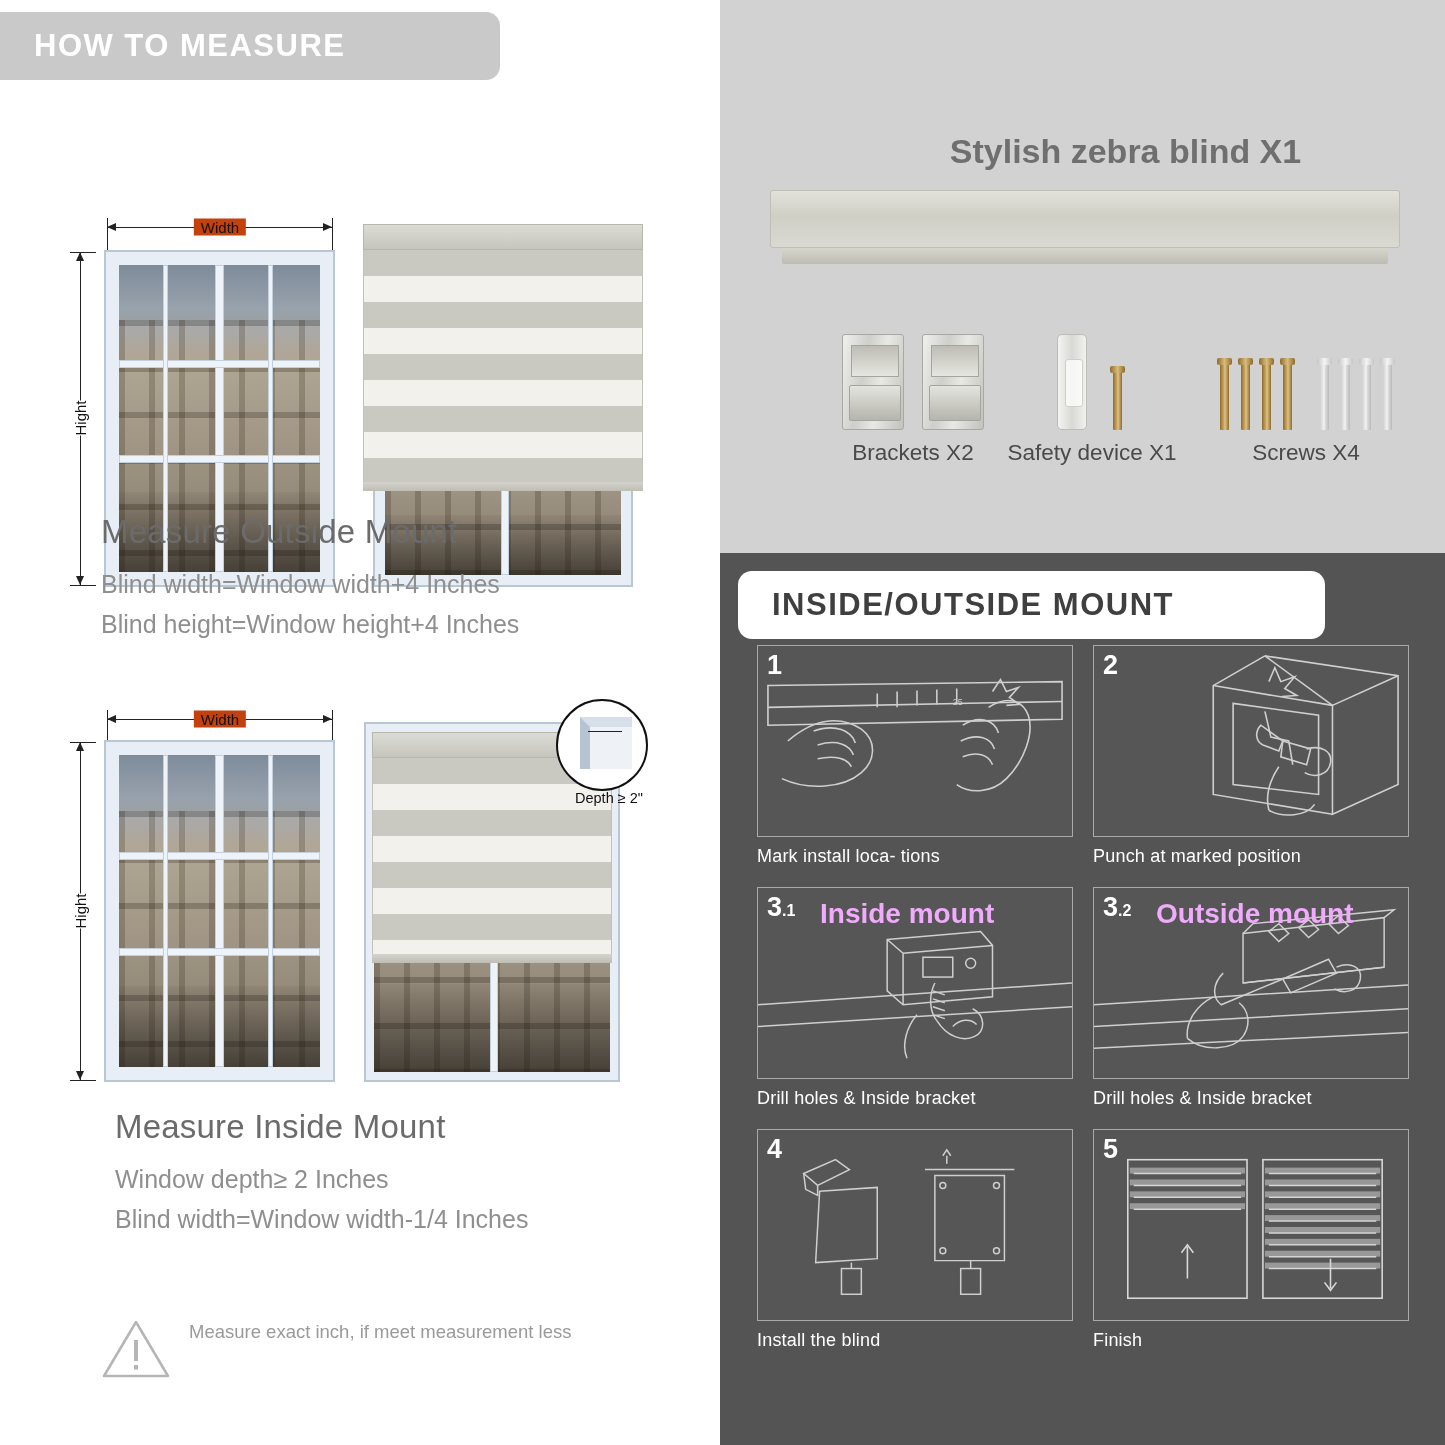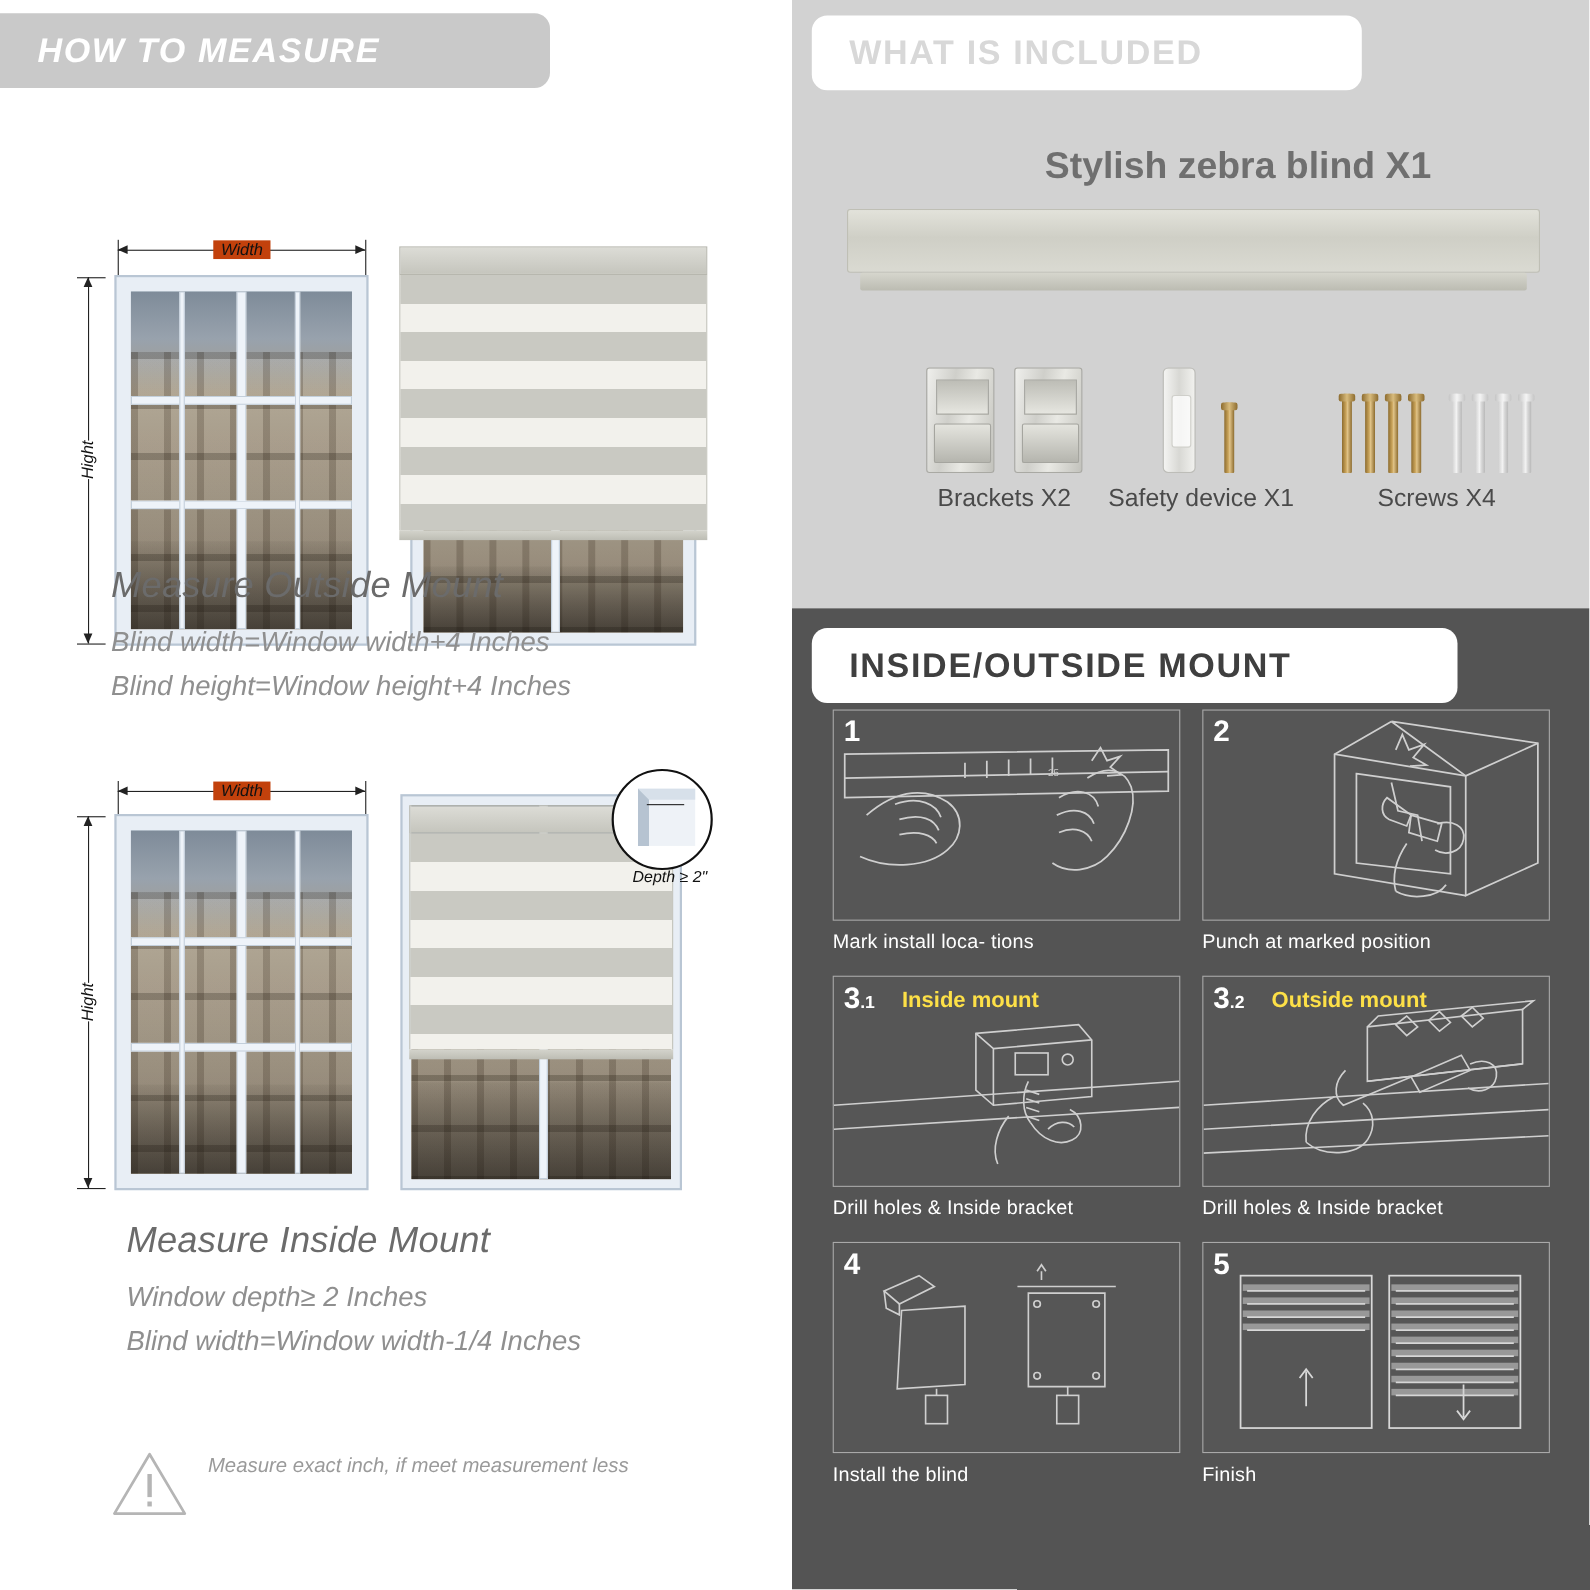--- a/index.html
+++ b/index.html
@@ -8,21 +8,20 @@
     font-family: "Liberation Sans", sans-serif;
     background: #ffffff;
     overflow: hidden;
   }
   .page { position: relative; width: 1445px; height: 1445px; background: #fff; }
 
   
   .left-col {
     position: absolute; left: 0; top: 0; width: 712px; height: 1445px;
     background: #ffffff;
-    font-style: italic;
   }
   .tab-label {
     display: flex; align-items: center;
     height: 68px;
     padding: 0 44px 0 34px;
     color: #ffffff;
     font-size: 31px; font-weight: bold; letter-spacing: 1.5px;
   }
   .tab-howto {
     position: absolute; left: 0; top: 12px; width: 500px;
@@ -216,22 +215,22 @@
     position: relative; height: 192px;
     border: 1px solid #a9a9a9; background: #565656;
     overflow: hidden;
   }
   .step-num {
     position: absolute; left: 9px; top: 4px; color: #ffffff;
     font-size: 27px; font-weight: bold; z-index: 3;
   }
   .step-num small { font-size: 16px; font-weight: bold; }
   .step-inline-title {
-    position: absolute; left: 62px; top: 10px; color: #fde047;
-    font-size: 20px; font-weight: bold; z-index: 3;
+    position: absolute; left: 62px; top: 10px; color: #f0abfc;
+    font-size: 28px; font-weight: bold; z-index: 3;
   }
   .step-cap {
     color: #ffffff; font-size: 18px; margin-top: 9px; letter-spacing: .2px;
   }
   .sk { position: absolute; inset: 0; }
   .sk svg { width: 100%; height: 100%; display: block; }
 </style>
 </head>
 <body>
 
@@ -340,23 +339,20 @@
           <rect x="33" y="47" width="4" height="4.5" fill="#b5b5b5"></rect>
         </svg>
       </div>
       <div class="warn-text">
         <div>Measure exact inch, if meet measurement less</div>
       </div>
     </div>
   </div>
 
   <div class="right-top">
-    <div class="tab-included tab-label">
-      <span>WHAT IS INCLUDED</span>
-    </div>
 
     <div class="included-title">Stylish zebra blind X1</div>
 
     <div class="big-blind">
       <div class="bar-top"></div>
       <div class="bar-bottom"></div>
     </div>
 
     <div class="parts-row">
 

